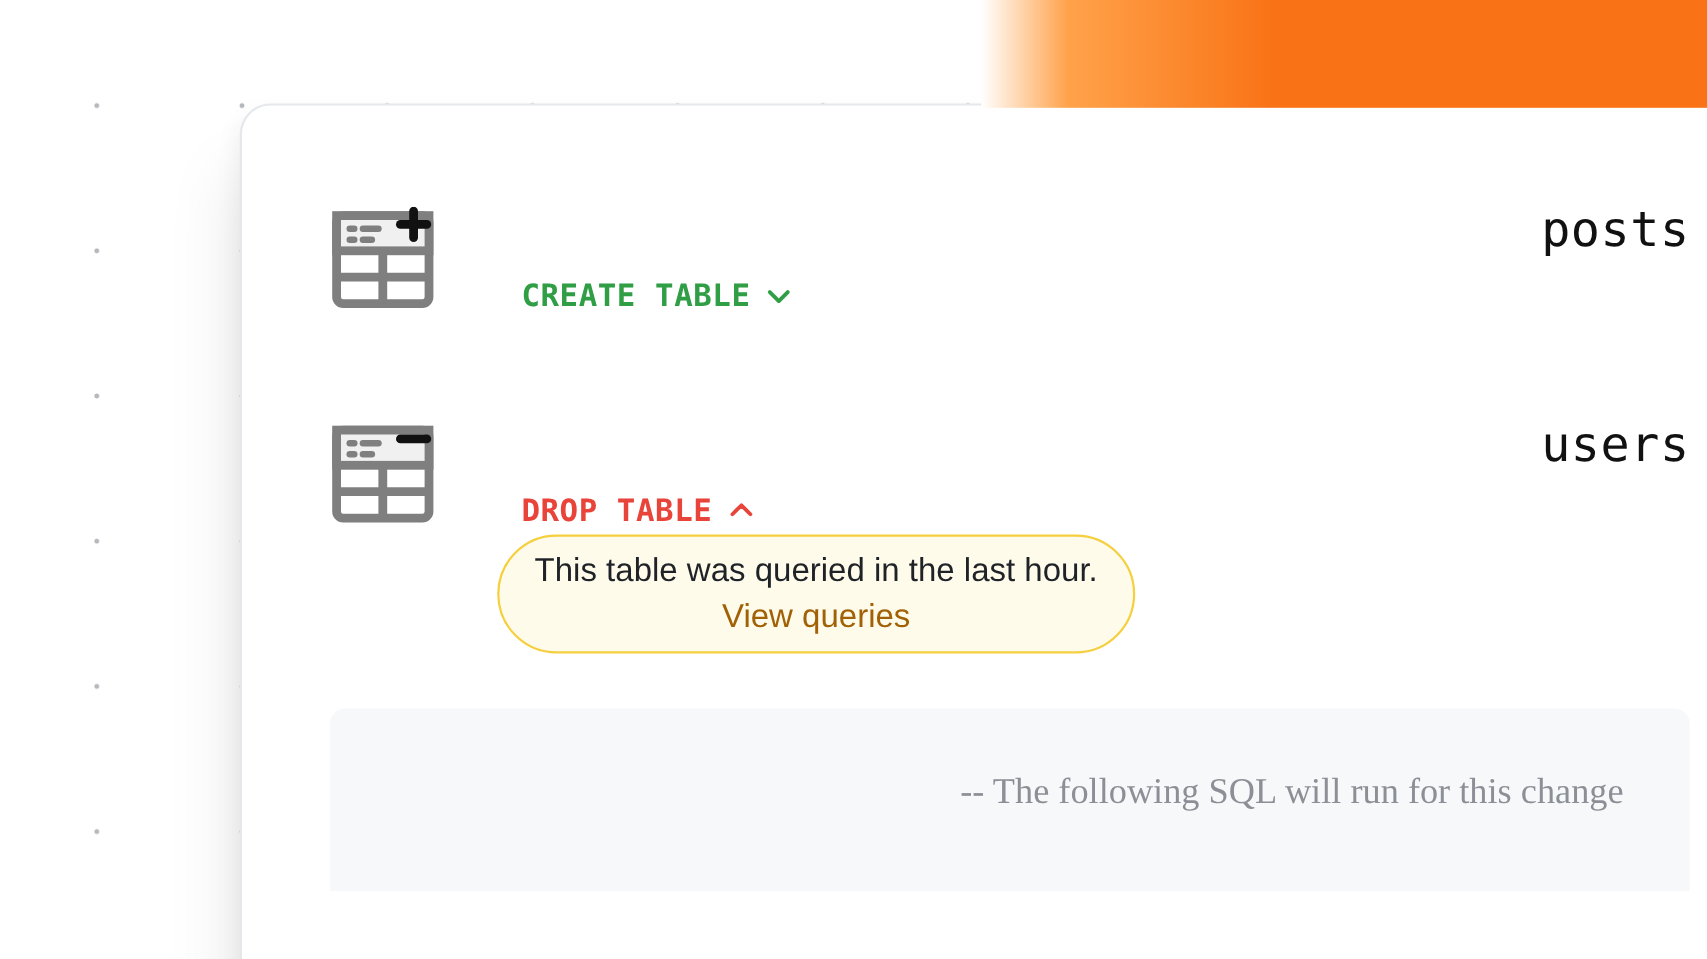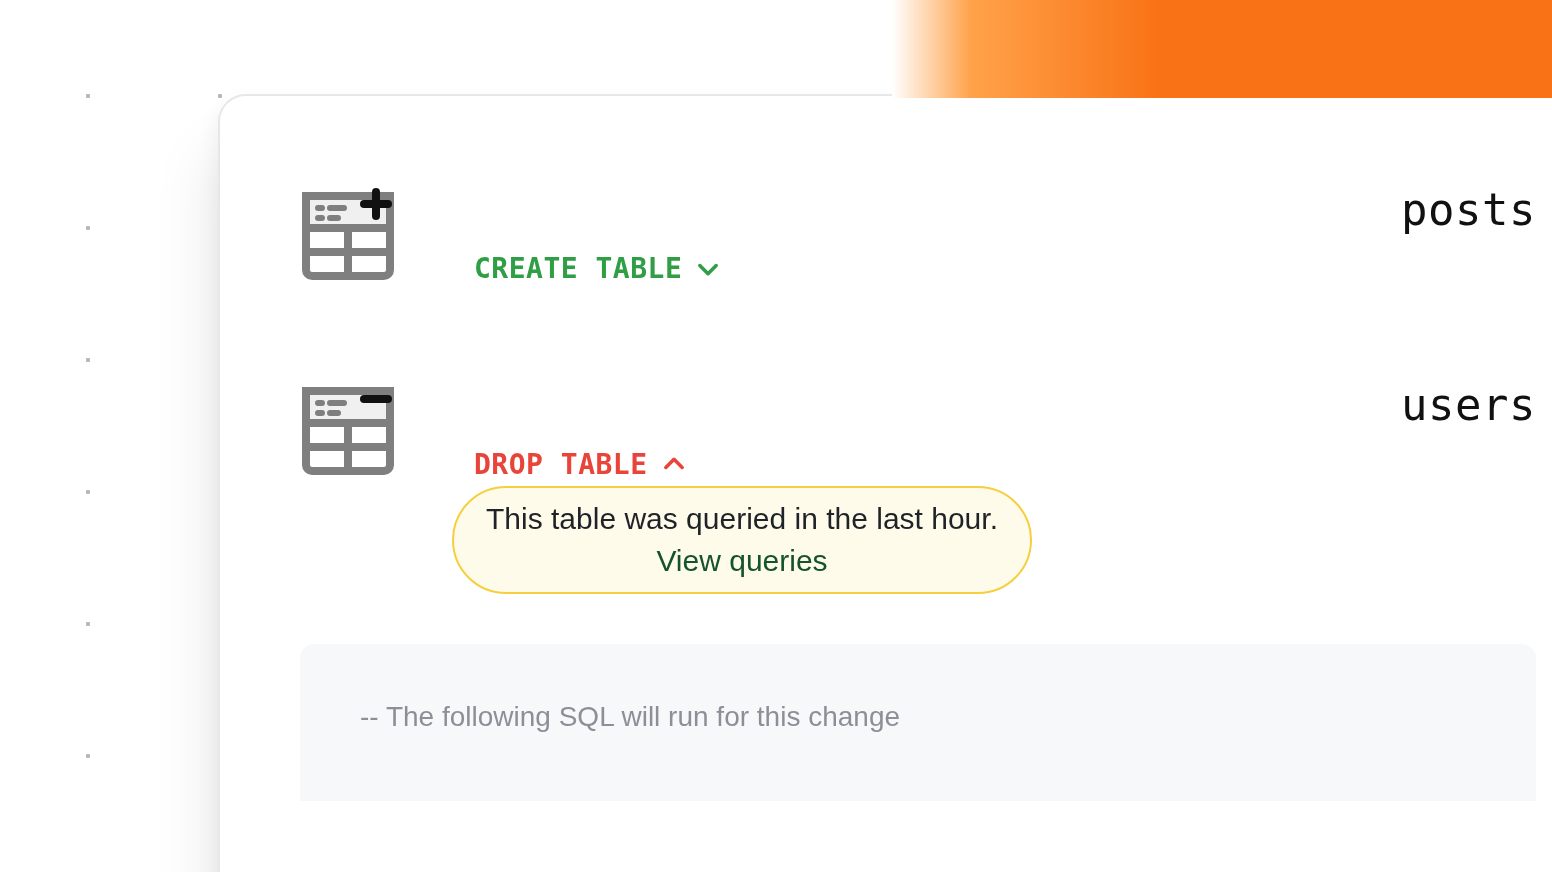--- a/index.html
+++ b/index.html
@@ -98,32 +98,33 @@
     border-radius: 999px;
     padding: 14px 32px;
     font-size: 30px;
     color: #1f2328;
     margin-left: 152px;
     margin-top: -60px;
     margin-bottom: 50px;
     flex-direction: column;
   }
   .warning-pill .link {
-    color: #14532d;
+    color: #a16207;
     cursor: pointer;
   }
   
   .code-block {
     margin-left: 0;
     background: #f6f8fa;
     border-radius: 14px 14px 0 0;
     padding: 48px 60px 60px 60px;
-    font-family: Liberation Sans, sans-serif;
-    font-size: 28px;
+    font-family: Liberation Serif, serif;
+    font-size: 33px;
     line-height: 1.75;
+    text-align: right;
   }
   .code-comment { color: #8c9096; }
   .code-kw { color: #111111; font-weight: 500; }
   .code-ident { color: #1f4fd8; }
   .code-tick { color: #8c9096; }
   .item.users { margin-bottom: 34px; }
   svg { display: block; }
 </style>
 </head>
 <body>

